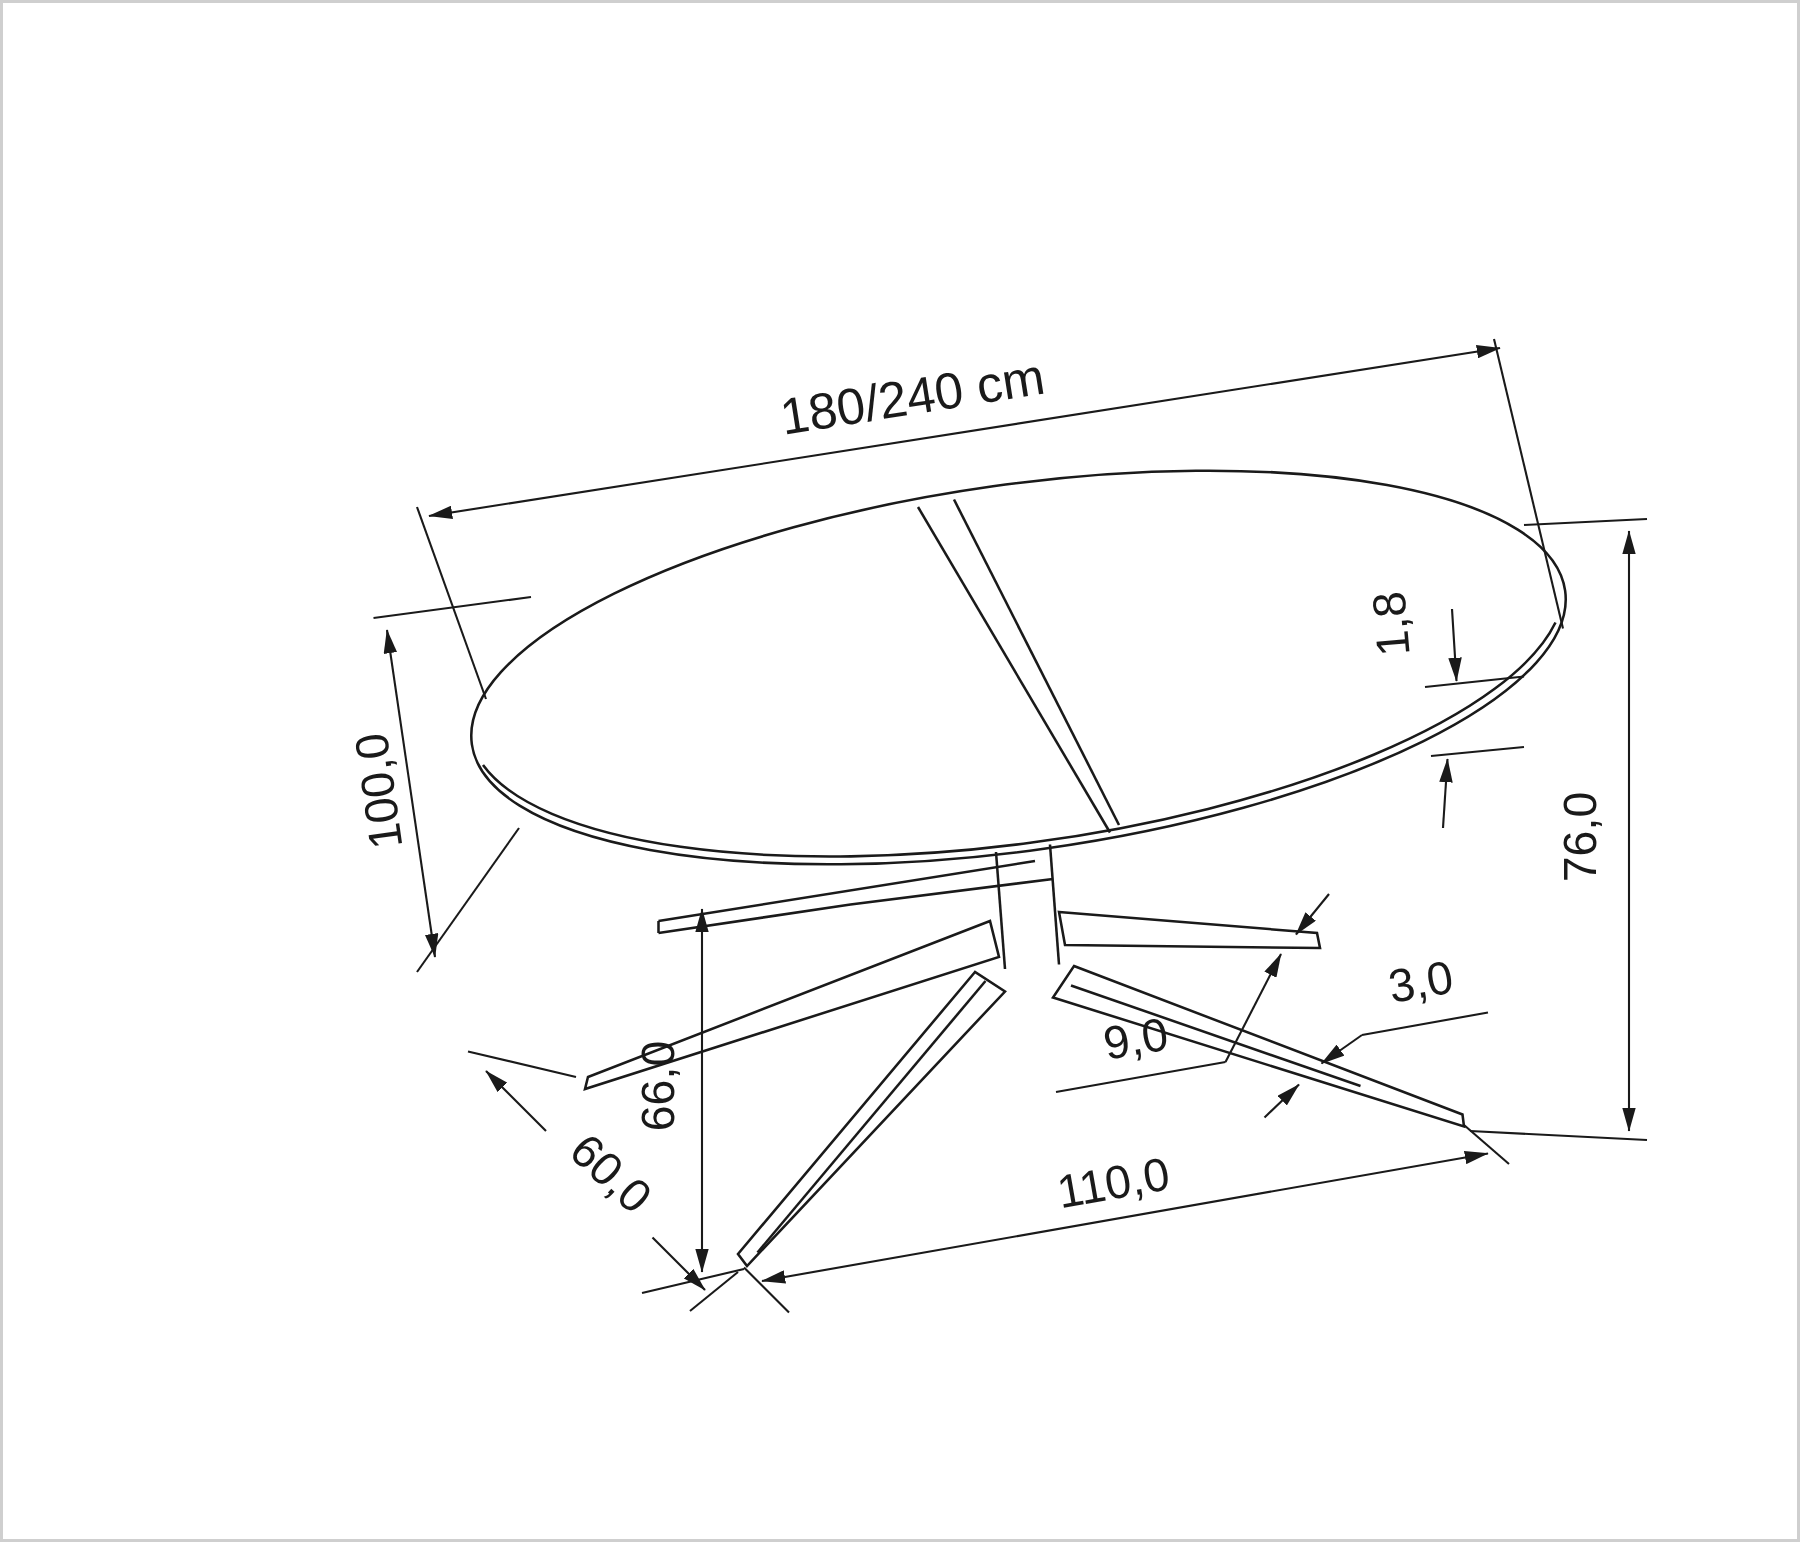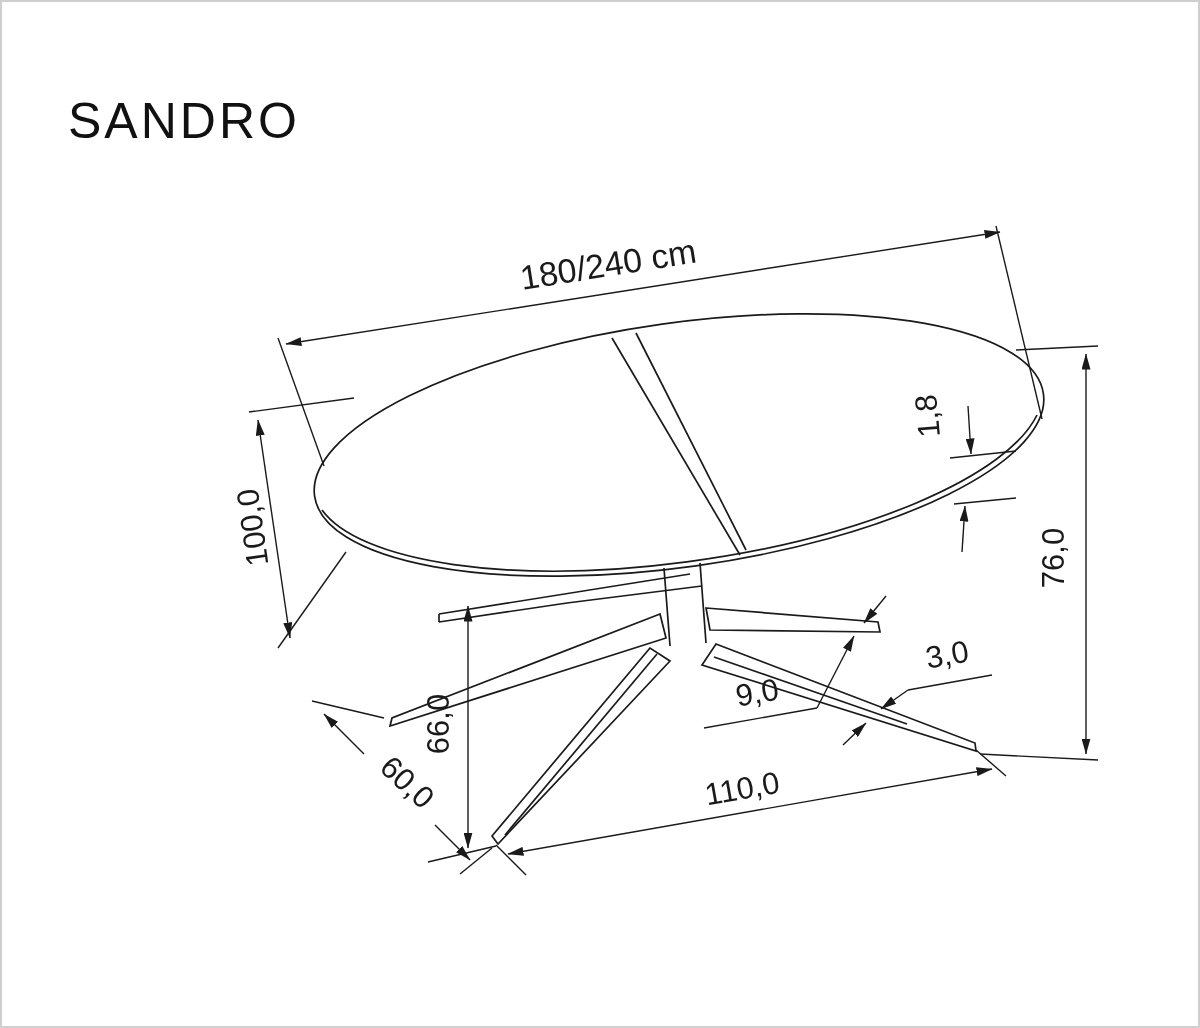--- a/index.html
+++ b/index.html
@@ -30,21 +30,20 @@
     text-anchor:middle;
   }
   .dim-text-lg{font-size:34px;}
   .arrowfill{fill:#1a1a1a;stroke:none;}
 </style>
 </head>
 <body>
 
 <div class="page">
 
-  <div class="title">SANDRO</div>
 
   <svg width="1196" height="1024" viewBox="0 0 1196 1024">
     <defs>
       <marker id="arrowE" markerWidth="16" markerHeight="9" refX="15.5" refY="4.5" orient="auto" markerUnits="userSpaceOnUse">
         <path d="M0,0 L16,4.5 L0,9 Z" class="arrowfill"></path>
       </marker>
       <marker id="arrowS" markerWidth="16" markerHeight="9" refX="0.5" refY="4.5" orient="auto" markerUnits="userSpaceOnUse">
         <path d="M16,0 L0,4.5 L16,9 Z" class="arrowfill"></path>
       </marker>
     </defs>

